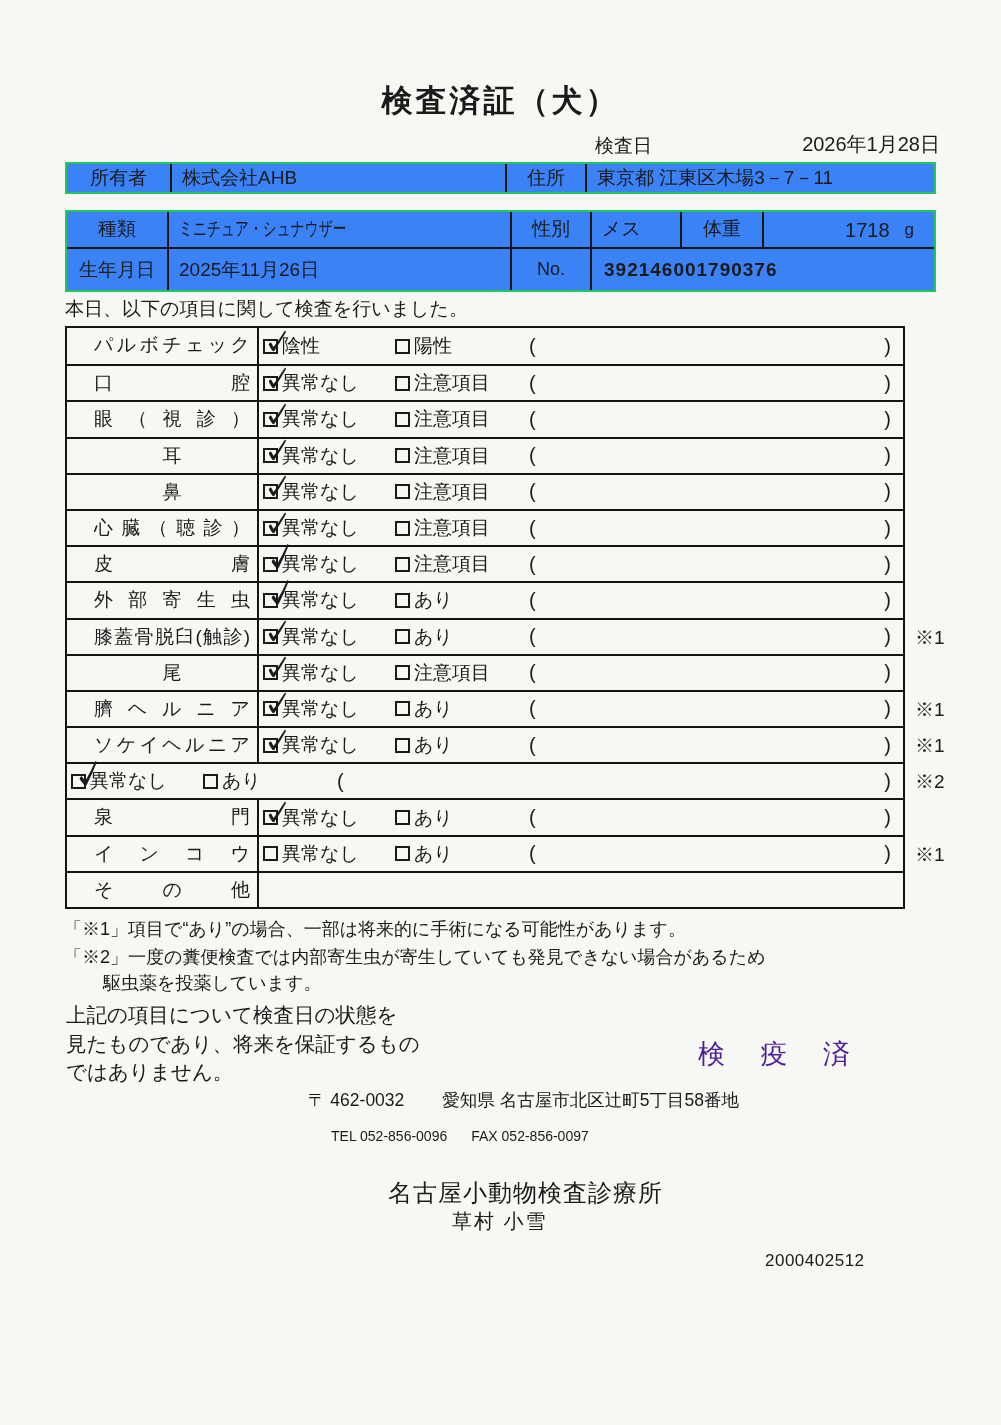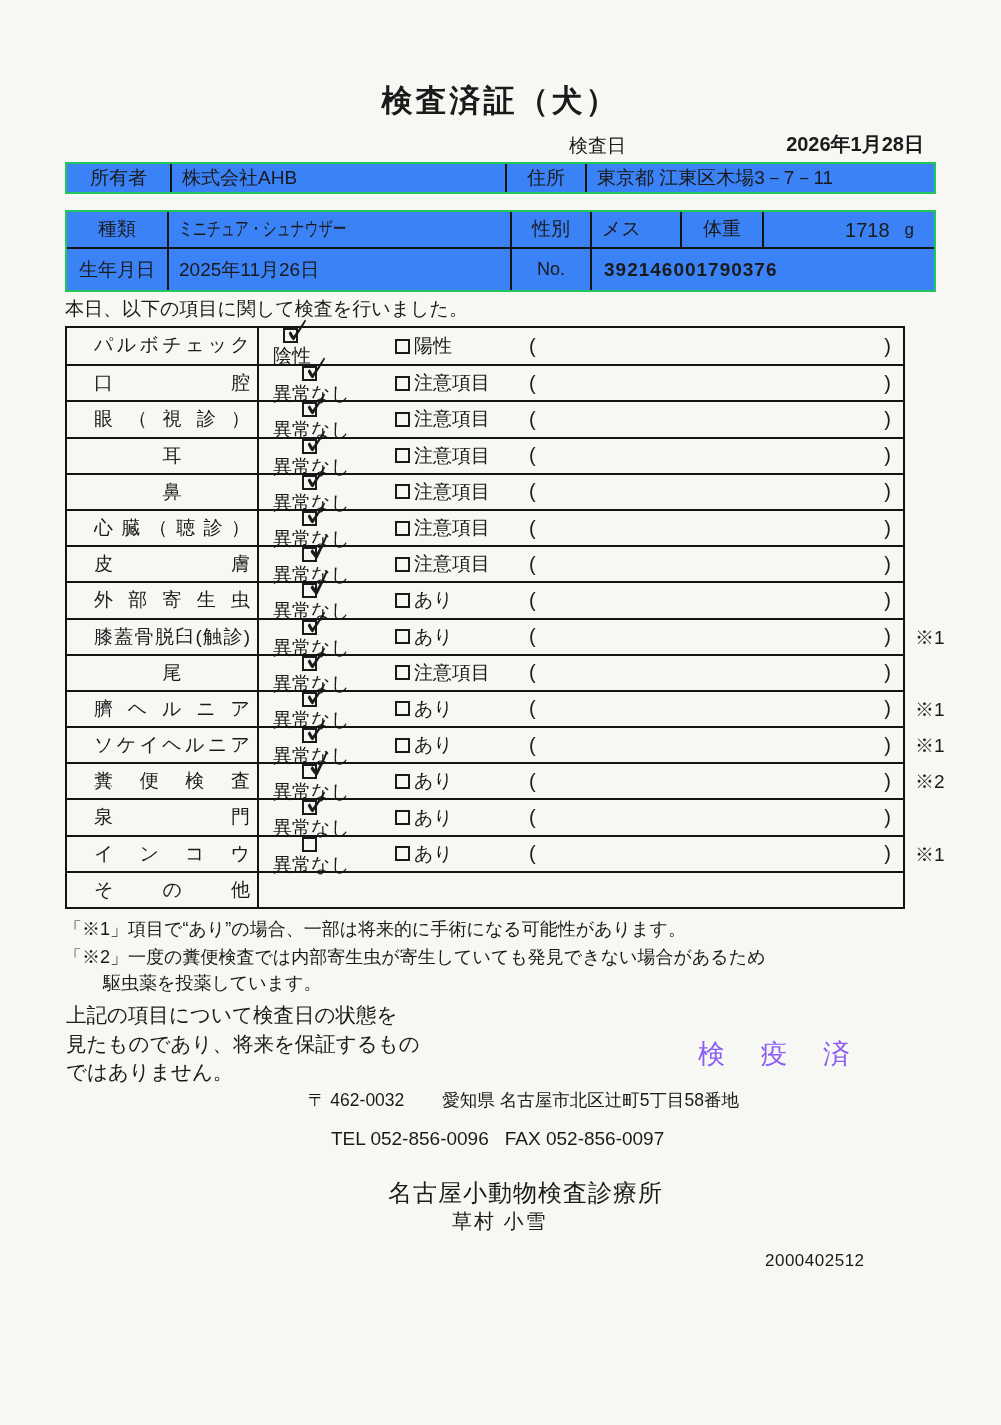--- a/index.html
+++ b/index.html
@@ -2,22 +2,22 @@
 <html lang="ja"><head>
 <meta charset="utf-8">
 <style>
   * { margin:0; padding:0; box-sizing:border-box; }
   body { background:#e9e9e7; font-family:"Liberation Sans", sans-serif; color:#1a1a1a; }
   .page { position:relative; width:1001px; height:1425px; margin:0 auto; background:#f7f7f4; overflow:hidden; }
 
   .title { position:absolute; top:80px; left:0; width:100%; text-align:center;
            font-size:31px; font-weight:bold; letter-spacing:3px; }
 
-  .date-label { position:absolute; top:133px; left:569px; font-size:19px; }
-  .date-value { position:absolute; top:131px; right:77px; font-size:20px;font-weight:bold; }
+  .date-label { position:absolute; top:133px; left:595px; font-size:19px; }
+  .date-value { position:absolute; top:131px; right:61px; font-size:20px; }
 
   
   .tbl { position:absolute; left:65px; border:2px solid #22c55e; background:#3b82f6; }
   .trow { display:flex; }
   .cell { border-right:2px solid #141414; overflow:hidden; white-space:nowrap; }
   .cell:last-child { border-right:none; flex:1; }
   .lbl { text-align:center; }
   .val { padding-left:10px; }
 
   #owner-table { top:162px; width:871px; }
@@ -40,40 +40,40 @@
   
   #inspection-table { position:absolute; top:326px; left:65px; width:840px; border:2px solid #141414; }
   .irow { display:flex; position:relative; height:36.2px; border-top:2px solid #141414; }
   .irow:first-child { border-top:none; }
   .ilabel { width:172px; border-right:2px solid #141414; padding:0 7px; font-size:19px;
             line-height:34px; white-space:nowrap; overflow:hidden;
             text-align:justify; text-align-last:justify;margin-left:20px; }
   .ilabel.ctr { text-align:center; text-align-last:center; }
   .icontent { flex:1; position:relative; }
   .opt, .paren { position:absolute; top:0; bottom:0; display:flex; align-items:center; }
-  .opt1 { left:10px;flex-direction:column; } .opt2 { left:136px; }
+  .opt1 { left:4px; } .opt2 { left:136px; }
   .popen { left:270px; } .pclose { right:12px; }
   .paren { font-size:20px; }
   .optlabel { font-size:19px; margin-left:4px; white-space:nowrap; }
   .cb { position:relative; width:15px; height:15px; border:2px solid #1a1a1a; flex:0 0 15px; }
   .cb.checked::after { content:"\2713"; position:absolute; left:-2px; top:-13px;
                        font-size:27px; font-weight:bold; color:#1a1a1a; transform:rotate(-6deg); }
   .irow:nth-child(7) .cb.checked::after,
   .irow:nth-child(8) .cb.checked::after,
   .irow:nth-child(13) .cb.checked::after { top:-17px; left:0; font-size:30px; transform:rotate(-14deg); }
   .note { position:absolute; left:848px; top:0; line-height:36px; font-size:19px; white-space:nowrap; }
 
   
   .fn1  { position:absolute; top:917px; left:64px; font-size:18px; }
   .fn2a { position:absolute; top:945px; left:64px; font-size:18px; }
   .fn2b { position:absolute; top:971px; left:103px; font-size:18px; }
   .disclaimer { position:absolute; top:1001px; left:66px; font-size:20.5px; line-height:28.5px; }
-  .stamp { position:absolute; top:1036px; left:698px; font-size:27px; letter-spacing:14px; color:#8b5cf6; }
+  .stamp { position:absolute; top:1036px; left:698px; font-size:27px; letter-spacing:14px; color:#4c1d95; }
   .addr-line { position:absolute; top:1088px; left:308px; font-size:17.5px; display:flex; gap:38px; }
-  .tel-line  { position:absolute; top:1128px; left:331px; font-size:19px; display:flex; gap:16px;text-align:right; }
+  .tel-line  { position:absolute; top:1128px; left:331px; font-size:14px; display:flex; gap:24px;text-align:right; }
   .clinic-name { position:absolute; top:1177px; left:388px; font-size:24px; letter-spacing:1px; }
   .vet-name { position:absolute; top:1208px; left:452px; font-size:20px; letter-spacing:2px; }
   .doc-number { position:absolute; top:1251px; left:765px; font-size:17px; letter-spacing:0.5px; }
 </style>
 </head>
 <body>
 
 <div class="page">
 
   <h1 class="title">検査済証（犬）</h1>
@@ -312,21 +312,20 @@
             <span class="cb"></span>
             <span class="optlabel">あり</span>
           </span>
         <span class="paren popen">(</span>
         <span class="paren pclose">)</span>
       </div>
       <span class="note">※1</span>
     </div>
 
     <div class="irow">
-      <div class="ilabel">糞便検査</div>
       <div class="icontent">
         <span class="opt opt1">
             <span class="cb checked"></span>
             <span class="optlabel">異常なし</span>
           </span>
         <span class="opt opt2">
             <span class="cb"></span>
             <span class="optlabel">あり</span>
           </span>
         <span class="paren popen">(</span>

